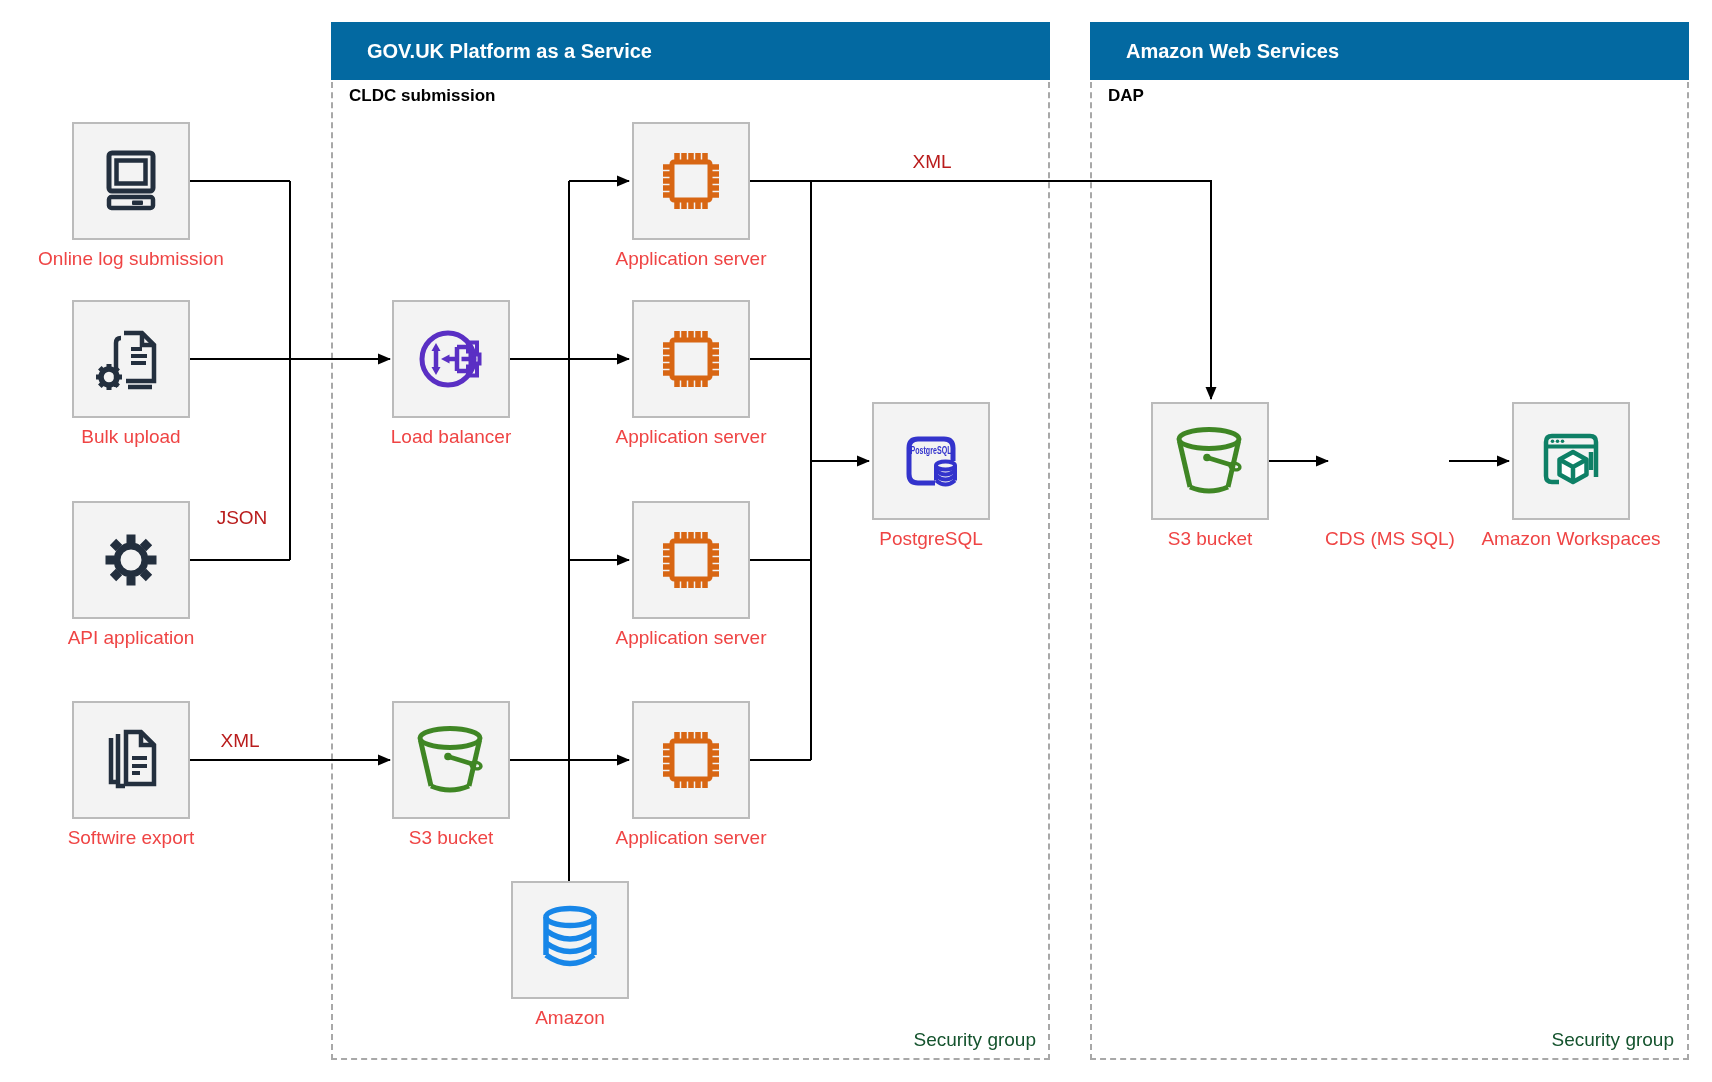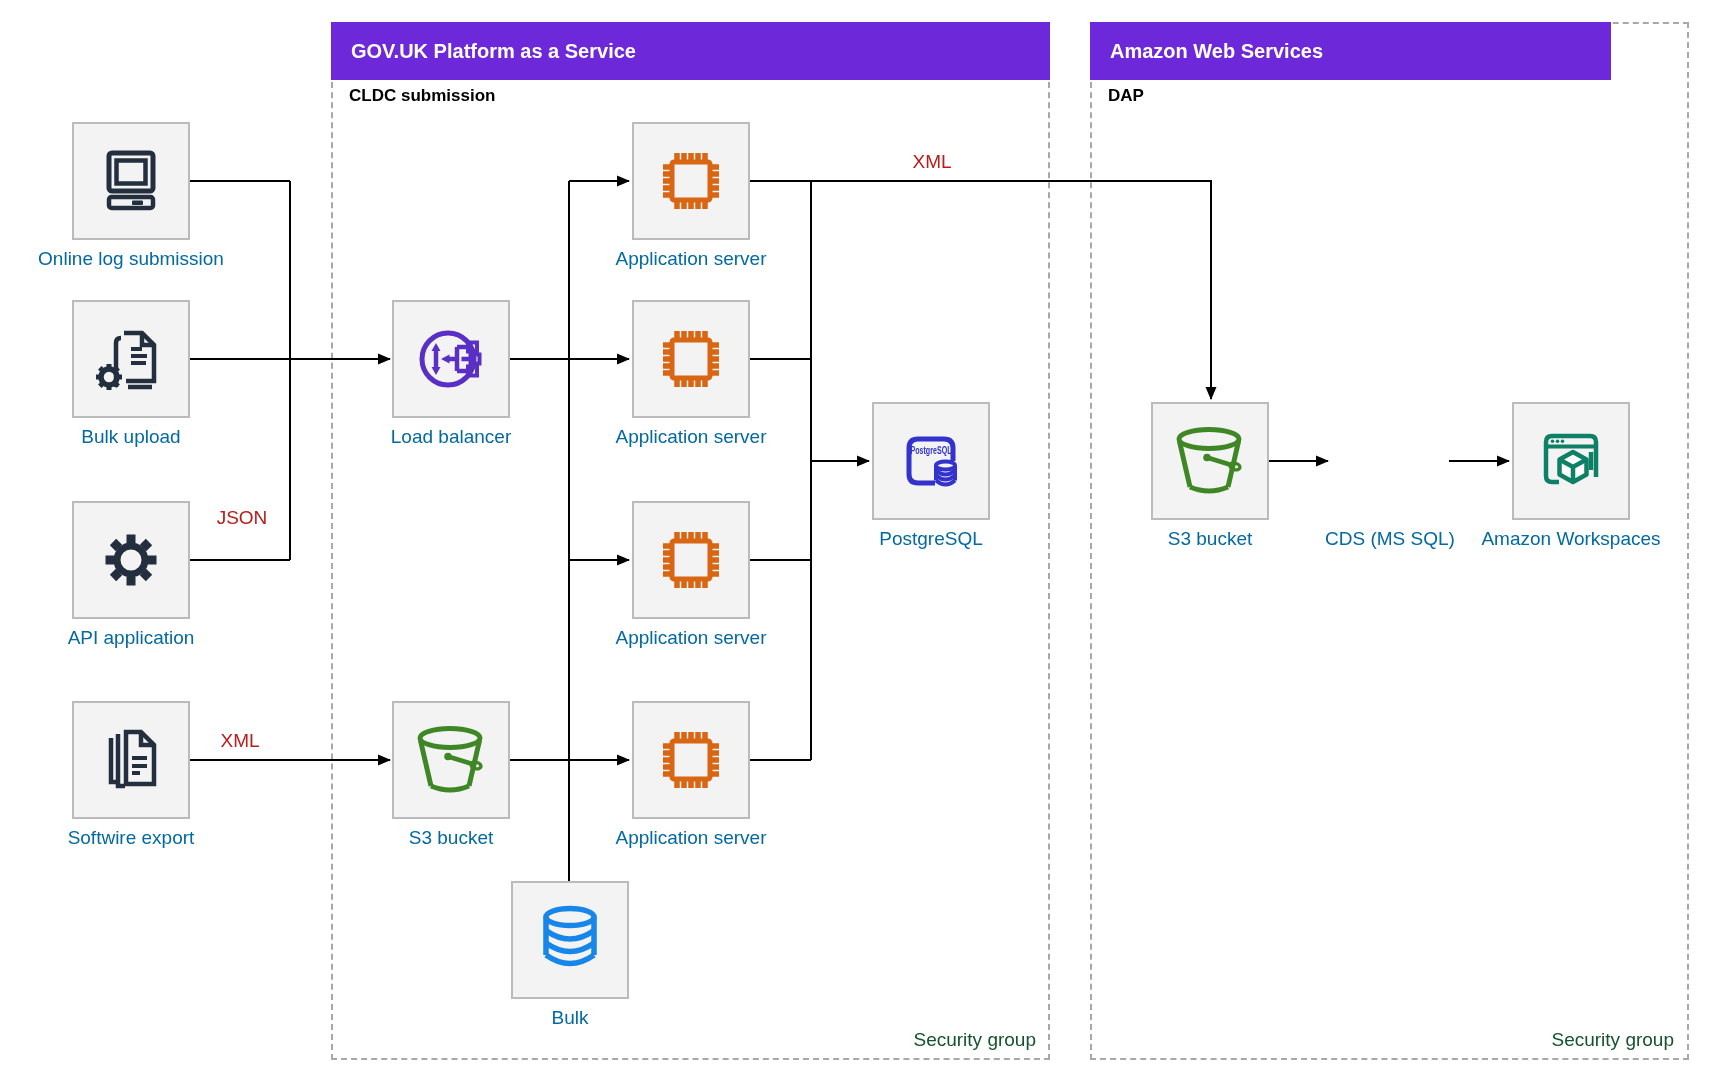--- a/index.html
+++ b/index.html
@@ -1,29 +1,29 @@
 <!DOCTYPE html>
 <html><head>
 <meta charset="utf-8">
 <style>
   html,body{margin:0;padding:0;background:#fff;font-family:"Liberation Sans",sans-serif;}
   .canvas{position:relative;width:1712px;height:1082px;background:#ffffff;overflow:hidden;}
 
   .group{position:absolute;border:2px dashed #A8A8A8;box-sizing:border-box;background:transparent;}
-  .group-header{position:absolute;background:#6d28d9;color:#ffffff;font-weight:bold;
-    font-size:20px;line-height:58px;height:58px;padding-left:20px;box-sizing:border-box;
+  .group-header{position:absolute;background:#0369a1;color:#ffffff;font-weight:bold;
+    font-size:20px;line-height:58px;height:58px;padding-left:36px;box-sizing:border-box;
     white-space:nowrap;overflow:hidden;}
   .group-sub{position:absolute;font-weight:bold;font-size:17px;color:#000;white-space:nowrap;}
   .group-foot{position:absolute;font-size:19px;color:#14532d;text-align:right;white-space:nowrap;}
 
   .node{position:absolute;width:118px;height:118px;background:#F3F3F3;border:2px solid #BBBBBB;
     box-sizing:border-box;display:flex;align-items:center;justify-content:center;}
   .node svg{overflow:visible;display:block;}
 
-  .node-label{position:absolute;width:260px;text-align:center;font-size:19px;color:#0369a1;white-space:nowrap;}
+  .node-label{position:absolute;width:260px;text-align:center;font-size:19px;color:#ef4444;white-space:nowrap;}
   .edge-label{position:absolute;width:120px;text-align:center;font-size:19px;color:#b91c1c;white-space:nowrap;}
 
   svg.edges{position:absolute;left:0;top:0;}
 
   .c-navy{color:#232F3E;}
   .c-orange{color:#D86613;}
   .c-purple{color:#5A2FC4;}
   .c-green{color:#3F8624;}
   .c-indigo{color:#3333CC;}
   .c-blue{color:#1786E8;}
@@ -58,21 +58,21 @@
       </symbol>
     </defs>
   </svg>
 
   <div class="group" style="left:331px;top:22px;width:719px;height:1038px;"></div>
   <div class="group-header" style="left:331px;top:22px;width:719px;">GOV.UK Platform as a Service</div>
   <div class="group-sub" style="left:349px;top:86px;">CLDC submission</div>
   <div class="group-foot" style="left:700px;top:1029px;width:336px;">Security group</div>
 
   <div class="group" style="left:1090px;top:22px;width:599px;height:1038px;"></div>
-  <div class="group-header" style="left:1090px;top:22px;width:521px;">Amazon Web Services</div>
+  <div class="group-header" style="left:1090px;top:22px;width:599px;">Amazon Web Services</div>
   <div class="group-sub" style="left:1108px;top:86px;">DAP</div>
   <div class="group-foot" style="left:1340px;top:1029px;width:334px;">Security group</div>
 
   <svg class="edges" width="1712" height="1082">
     <defs>
       <marker id="arr" markerUnits="userSpaceOnUse" markerWidth="16" markerHeight="14" refX="13" refY="6.5" orient="auto">
         <path d="M1 1 L14 6.5 L1 12 Z" fill="#000"></path>
       </marker>
     </defs>
     <g stroke="#000" stroke-width="2" fill="none">
@@ -224,21 +224,21 @@
     <svg class="c-blue" width="72" height="72" viewBox="0 0 72 72">
       <g fill="none" stroke="currentColor" stroke-width="5.5">
         <ellipse cx="36" cy="13" rx="24" ry="8.5"></ellipse>
         <path d="M12 13 V51 M60 13 V51"></path>
         <path d="M12 26.5 Q36 43.5 60 26.5"></path>
         <path d="M12 39 Q36 56 60 39"></path>
         <path d="M12 51 Q36 68 60 51"></path>
       </g>
     </svg>
   </div>
-  <div class="node-label" style="left:440px;top:1007px;">Bulk</div>
+  <div class="node-label" style="left:440px;top:1007px;">Amazon</div>
 
   <div class="node" style="left:1151px;top:402px;">
     <svg class="c-green" width="72" height="72">
         <use href="#sym-bucket"></use>
       </svg>
   </div>
   <div class="node-label" style="left:1080px;top:528px;">S3 bucket</div>
 
   <div class="node-label" style="left:1260px;top:528px;">CDS (MS SQL)</div>
 

